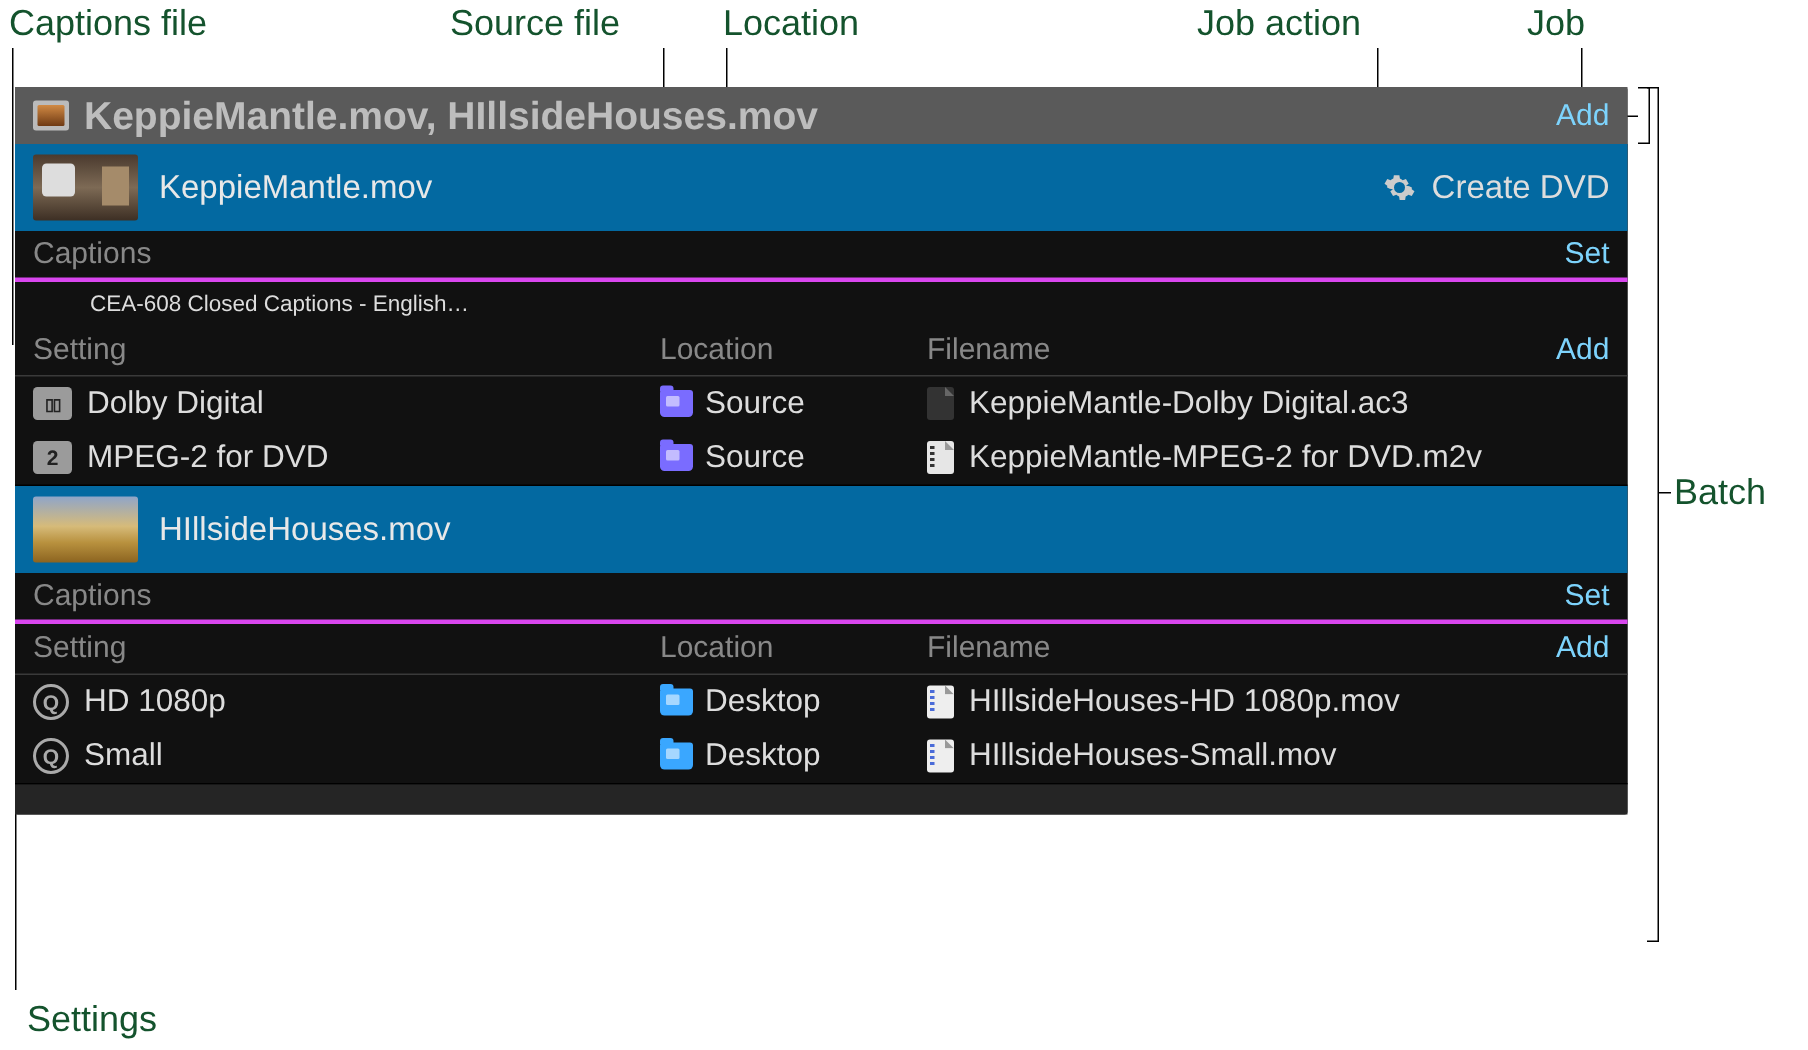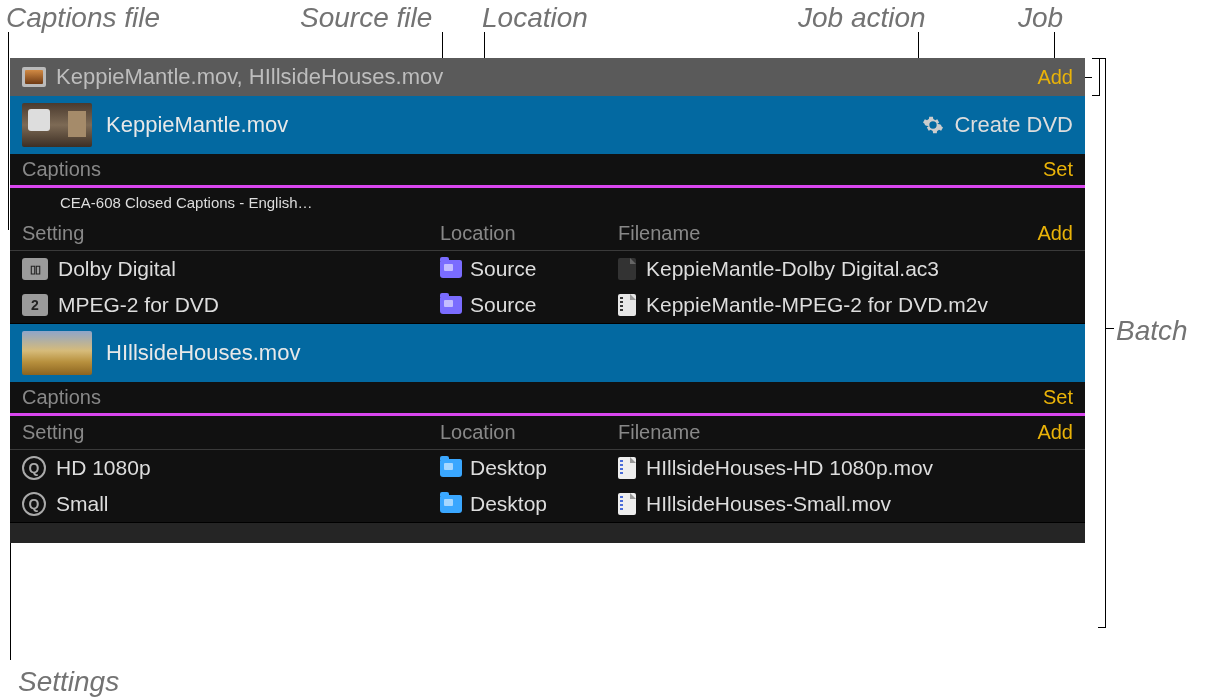--- a/index.html
+++ b/index.html
@@ -6,24 +6,23 @@
   body {
     font-family: -apple-system, "Helvetica Neue", Arial, sans-serif;
     background: #fff;
     width: 1205px;
     height: 700px;
     position: relative;
     font-size: 22px;
   }
   .callout {
     position: absolute;
-    color: #737373;
-    font-size: 28px;
+    color: #14532d;
+    font-size: 24px;
     font-weight: 400;
-    font-style: italic;
   }
   .callout-line {
     position: absolute;
     background: #000;
   }
   .panel {
     position: absolute;
     left: 10px;
     top: 58px;
     width: 1075px;
@@ -35,24 +34,25 @@
     display: flex;
     align-items: center;
     background: #5a5a5a;
     height: 38px;
     padding: 0 12px;
     gap: 10px;
   }
   .batch-header .title {
     color: #bdbdbd;
     flex: 1;
-    font-size: 22px;
+    font-size: 26px;
+    font-weight: bold;
   }
   .link {
-    color: #eab308;
+    color: #7dd3fc;
     cursor: pointer;
     font-size: 20px;
   }
   .job {
     background: #111;
     border-bottom: 1px solid #000;
   }
   .job-header {
     display: flex;
     align-items: center;

